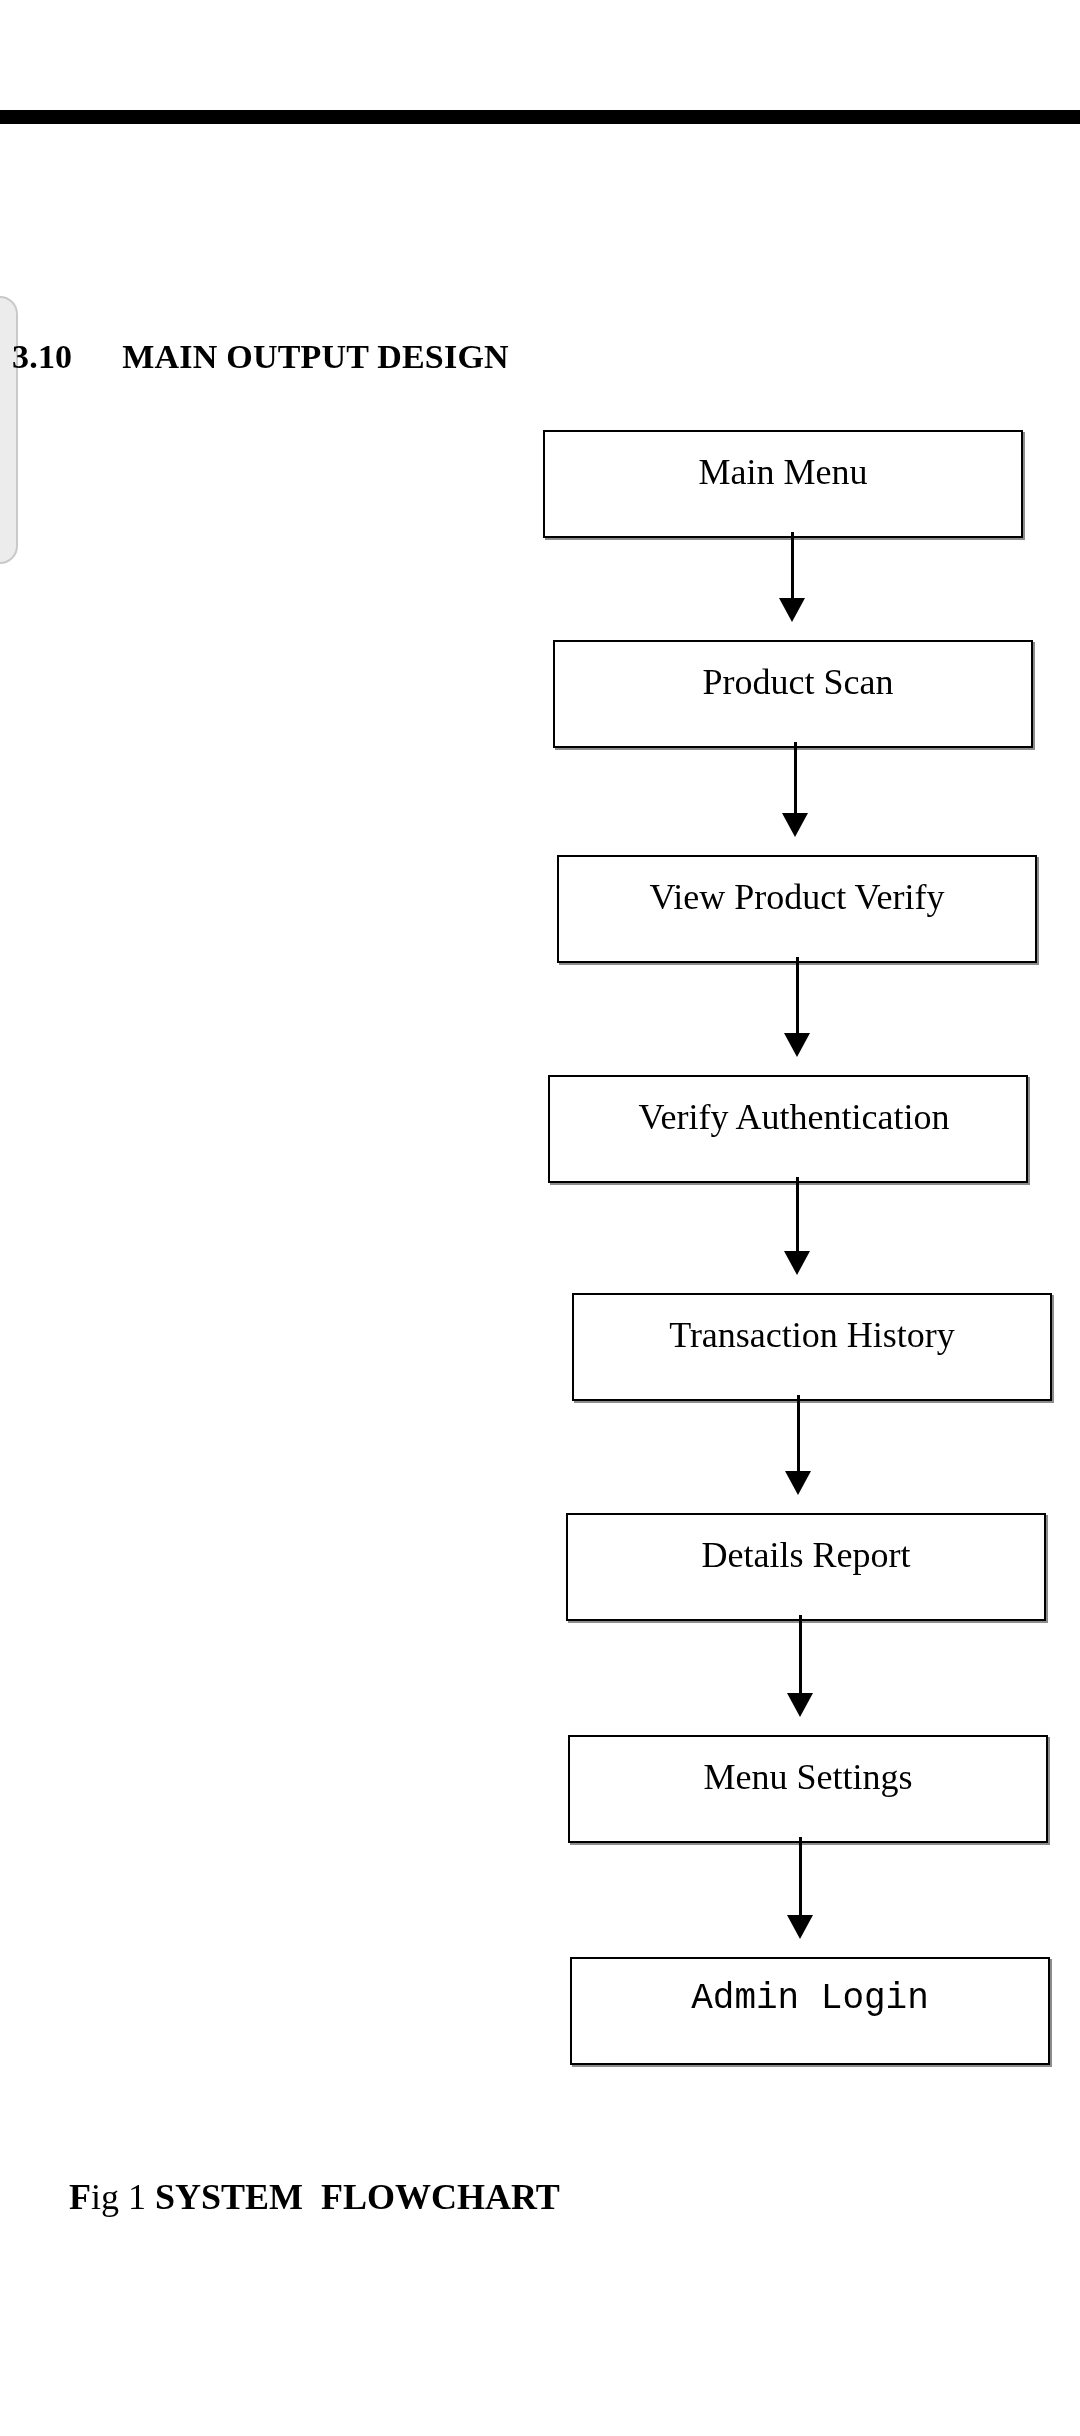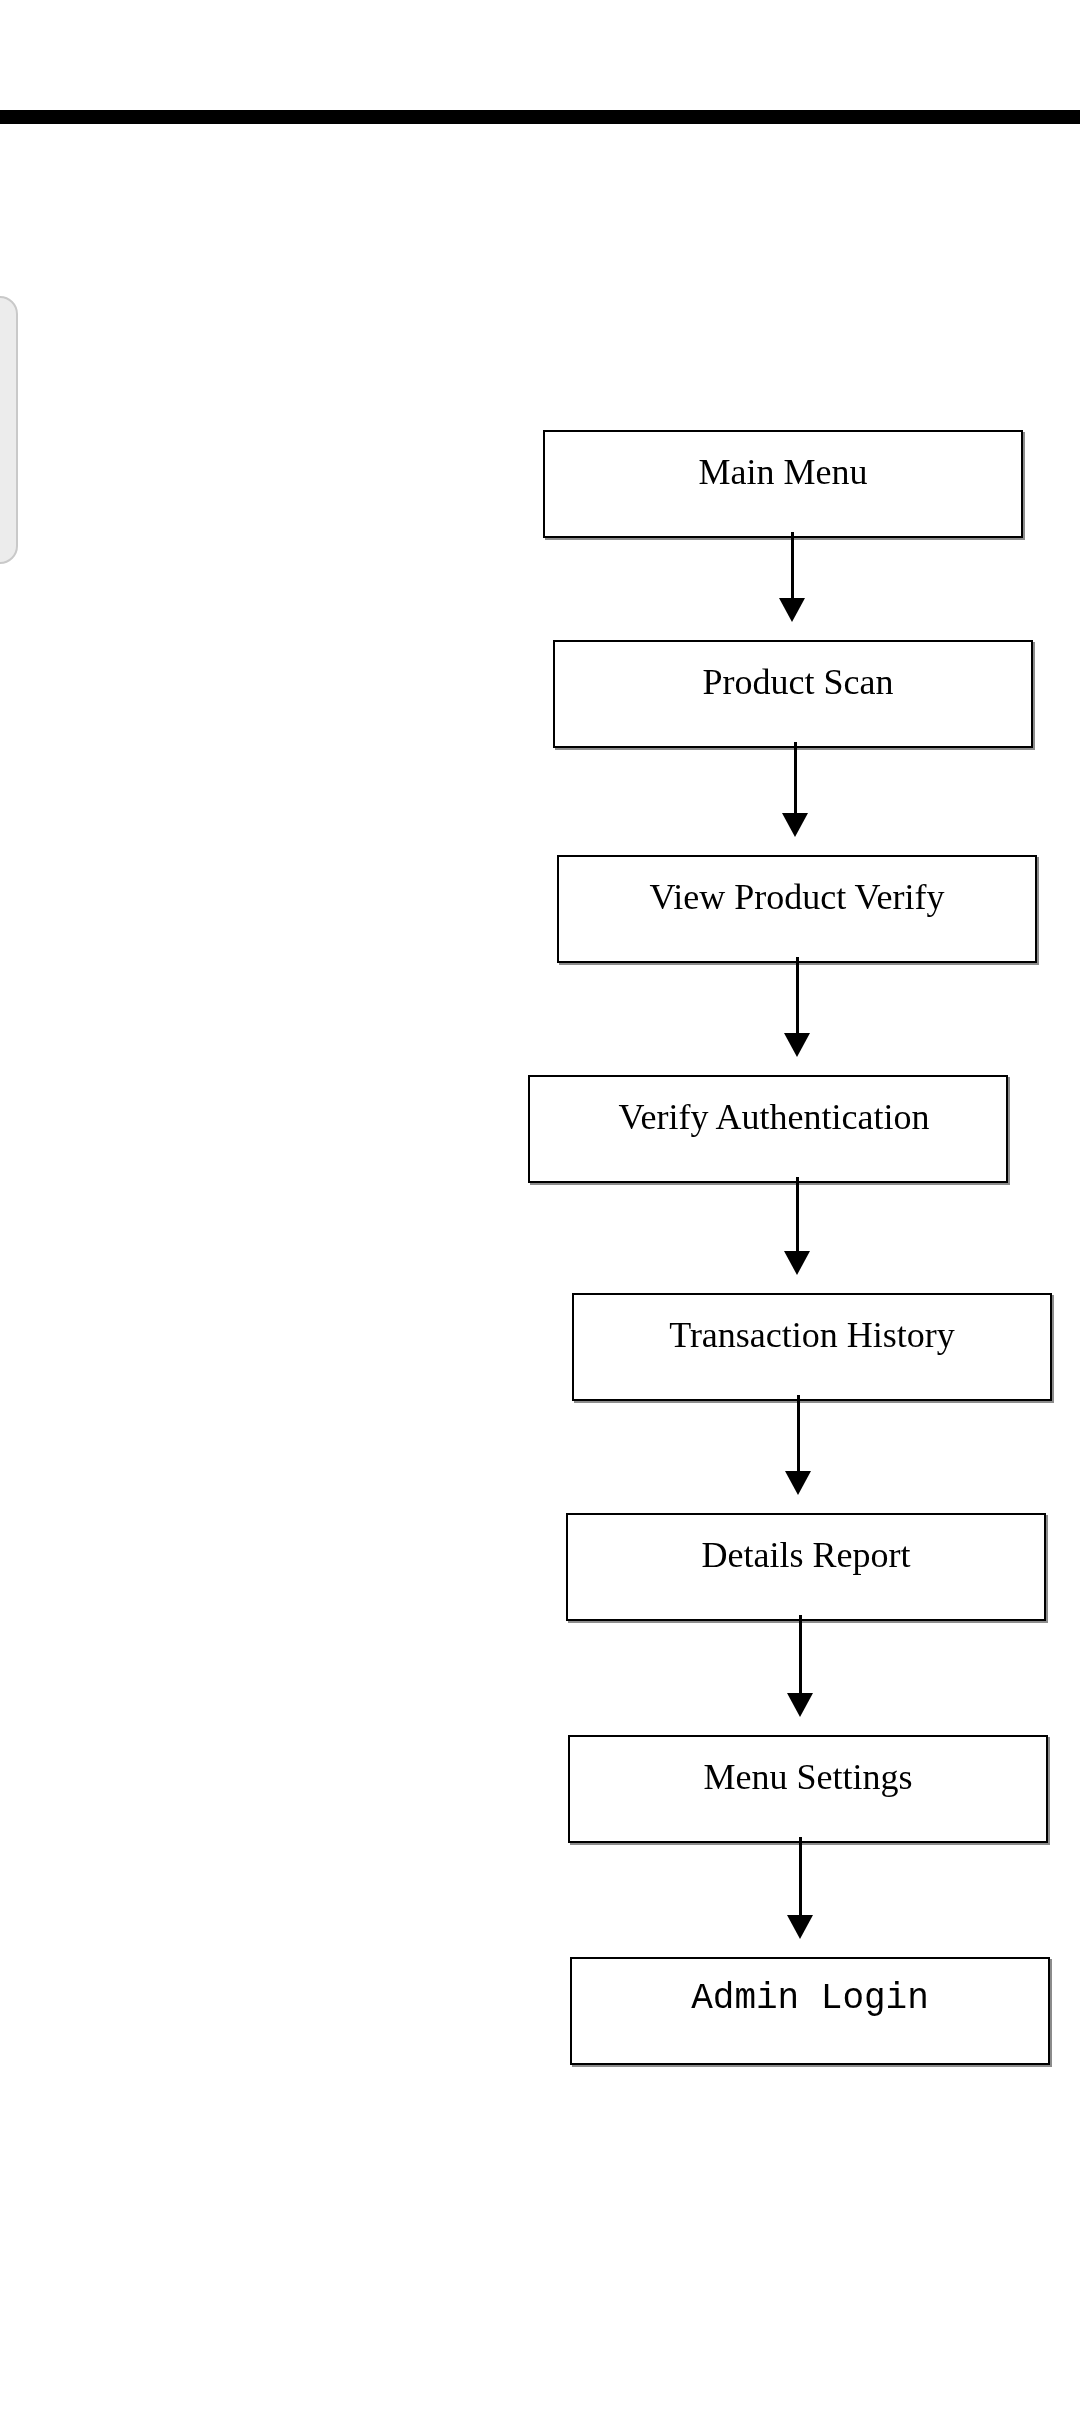--- a/index.html
+++ b/index.html
@@ -84,20 +84,23 @@
 </style>
 </head>
 <body>
 
 <div class="page">
 
   <div class="divider-bar"></div>
 
   <div class="side-tab"></div>
 
+  <div class="heading">
+    <span class="heading-number">3.10</span><span class="heading-title">MAIN OUTPUT DESIGN</span>
+  </div>
 
   <div>
 
     <div class="flow-node" style="left:543px; top:430px;">
       <span>Main Menu</span>
     </div>
 
     <div class="flow-arrow" style="left:779px; top:532px;">
       <div class="shaft" style="height:66px;"></div>
       <div class="head" style="top:66px;"></div>
@@ -114,21 +117,21 @@
 
     <div class="flow-node" style="left:557px; top:855px;">
       <span>View Product Verify</span>
     </div>
 
     <div class="flow-arrow" style="left:784px; top:957px;">
       <div class="shaft" style="height:76px;"></div>
       <div class="head" style="top:76px;"></div>
     </div>
 
-    <div class="flow-node" style="left:528px; top:1075px;padding-left:12px;">
+    <div class="flow-node" style="left:548px; top:1075px;padding-left:12px;">
       <span>Verify Authentication</span>
     </div>
 
     <div class="flow-arrow" style="left:784px; top:1177px;">
       <div class="shaft" style="height:74px;"></div>
       <div class="head" style="top:74px;"></div>
     </div>
 
     <div class="flow-node" style="left:572px; top:1293px;">
       <span>Transaction History</span>
@@ -156,14 +159,17 @@
       <div class="shaft" style="height:78px;"></div>
       <div class="head" style="top:78px;"></div>
     </div>
 
     <div class="flow-node" style="left:570px; top:1957px;font-family:Liberation Mono, monospace;">
       <span>Admin Login</span>
     </div>
 
   </div>
 
+  <div class="caption">
+    <span class="b">F</span><span>ig 1 </span><span class="b">SYSTEM  FLOWCHART</span>
+  </div>
 
 </div>
 
 </body></html>

